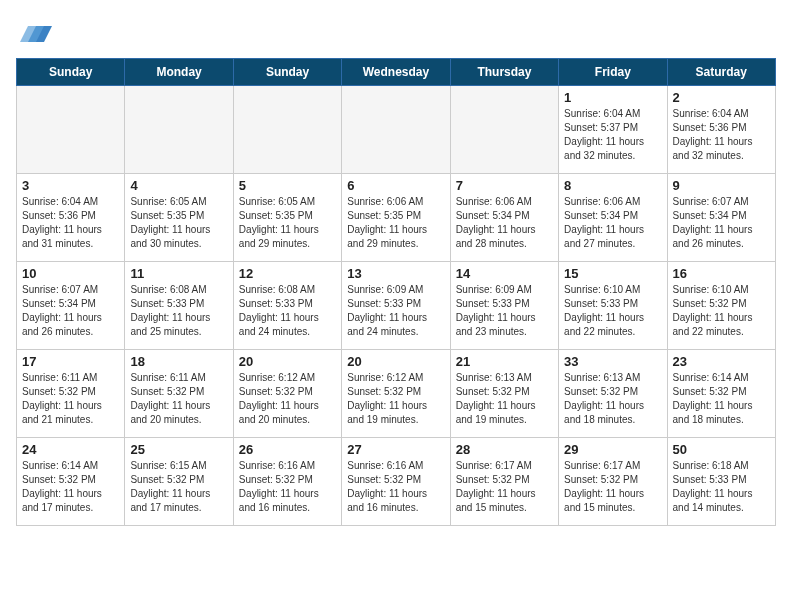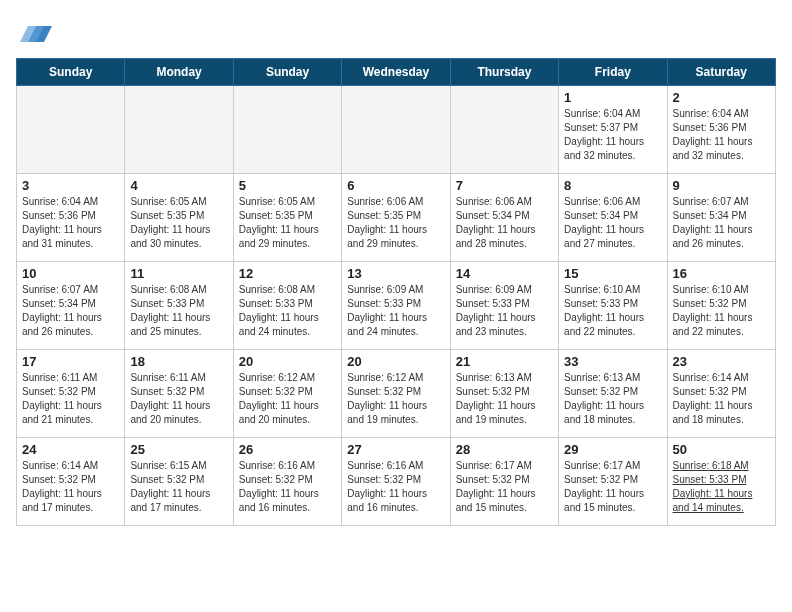--- a/index.html
+++ b/index.html
@@ -336,20 +336,20 @@
         </td>
         <td>
           <span class="day-num">29</span>
           <div class="day-info" style="white-space: pre-line;">Sunrise: 6:17 AM
 Sunset: 5:32 PM
 Daylight: 11 hours
 and 15 minutes.</div>
         </td>
         <td>
           <span class="day-num">50</span>
-          <div class="day-info" style="white-space: pre-line; text-decoration: underline;">Sunrise: 6:18 AM
+          <div class="day-info" style="white-space: pre-line;">Sunrise: 6:18 AM
 Sunset: 5:33 PM
 Daylight: 11 hours
 and 14 minutes.</div>
         </td>
       </tr>
     </tbody>
 </table>
 
 </body></html>

